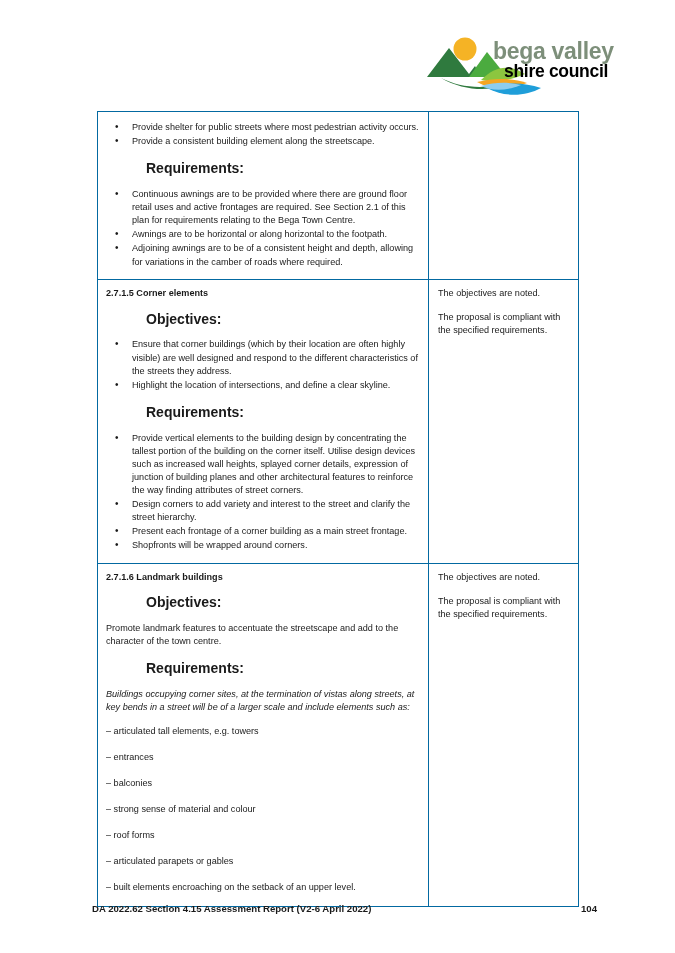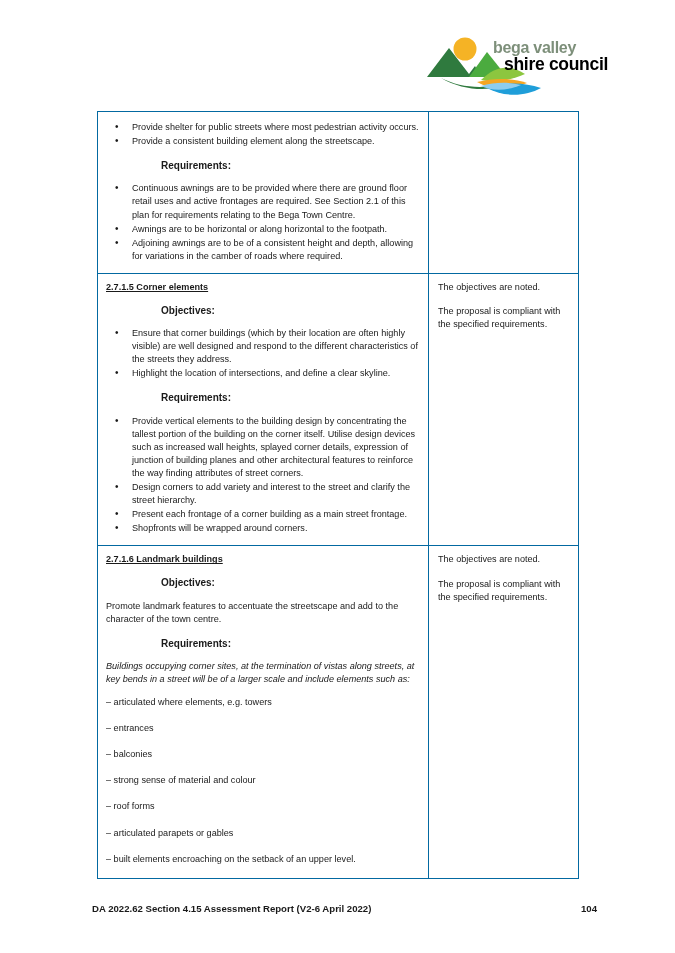--- a/index.html
+++ b/index.html
@@ -43,21 +43,21 @@
     height: 72px;
   }
   .logo-type {
     position: absolute;
     left: 68px;
     top: 10px;
     width: 140px;
     line-height: 1.02;
   }
   .logo-line1 {
-    font-size: 16px;
+    font-size: 23px;
     font-weight: 600;
     letter-spacing: -0.3px;
     color: #7d8f7a;
     display: block;
   }
   .logo-line2 {
     font-size: 17.5px;
     font-weight: 700;
     letter-spacing: -0.3px;
     color: #000000;
@@ -82,26 +82,25 @@
   col.c-left { width: 331px; }
   col.c-right { width: 150px; }
 
   .cell-left { font-size: 9.1px; line-height: 1.42; }
   .cell-right { font-size: 9.1px; line-height: 1.45; padding-left: 9px !important; margin-top: 24px; }
 
   .sec-head {
     font-weight: bold;
     font-size: 9.1px;
     margin: 0 0 10px 0;
-    text-decoration: underline;
   }
   .sub-head {
     font-weight: bold;
-    font-size: 10px;
-    margin: 11px 0 9px 15px;
+    font-size: 14px;
+    margin: 11px 0 9px 0;
     padding-left: 40px;
   }
   .sub-head.first { margin-top: 1px; }
 
   ul.bullets {
     margin: 0 0 1px 0;
     padding: 0 0 0 26px;
     list-style: none;
   }
   ul.bullets li {
@@ -230,21 +229,21 @@
         </td>
       </tr>
 
       <tr>
         <td class="cell-left">
           <p class="sec-head">2.7.1.6 Landmark buildings</p>
           <p class="sub-head first">Objectives:</p>
           <p class="para">Promote landmark features to accentuate the streetscape and add to the character of the town centre.</p>
           <p class="sub-head">Requirements:</p>
           <p class="para tight">Buildings occupying corner sites, at the termination of vistas along streets, at key bends in a street will be of a larger scale and include elements such as:</p>
-          <p class="dash-item">– articulated where elements, e.g. towers</p>
+          <p class="dash-item">– articulated tall elements, e.g. towers</p>
           <p class="dash-item">– entrances</p>
           <p class="dash-item">– balconies</p>
           <p class="dash-item">– strong sense of material and colour</p>
           <p class="dash-item">– roof forms</p>
           <p class="dash-item">– articulated parapets or gables</p>
           <p class="dash-item last">– built elements encroaching on the setback of an upper level.</p>
         </td>
         <td class="cell-right">
           <p class="note">The objectives are noted.</p>
           <p class="note last">The proposal is compliant with the specified requirements.</p>

